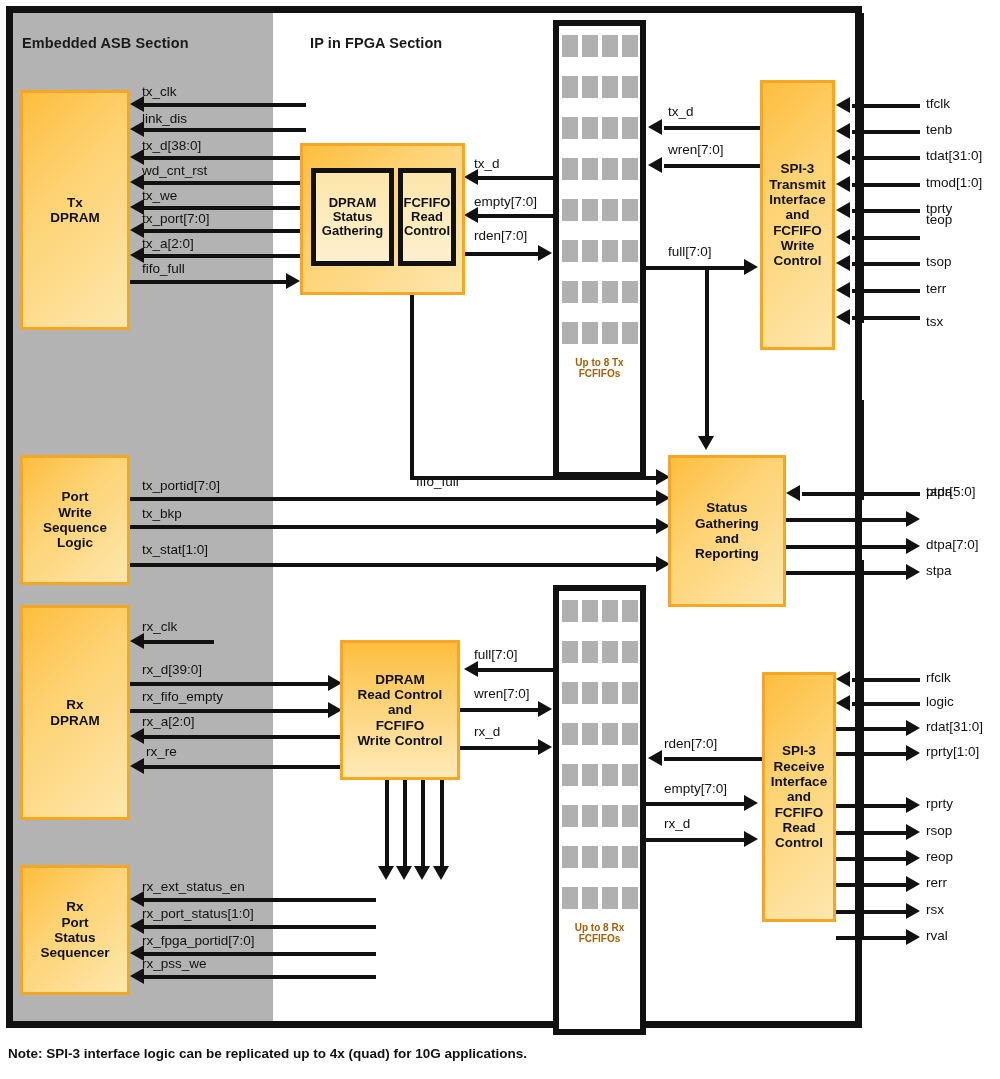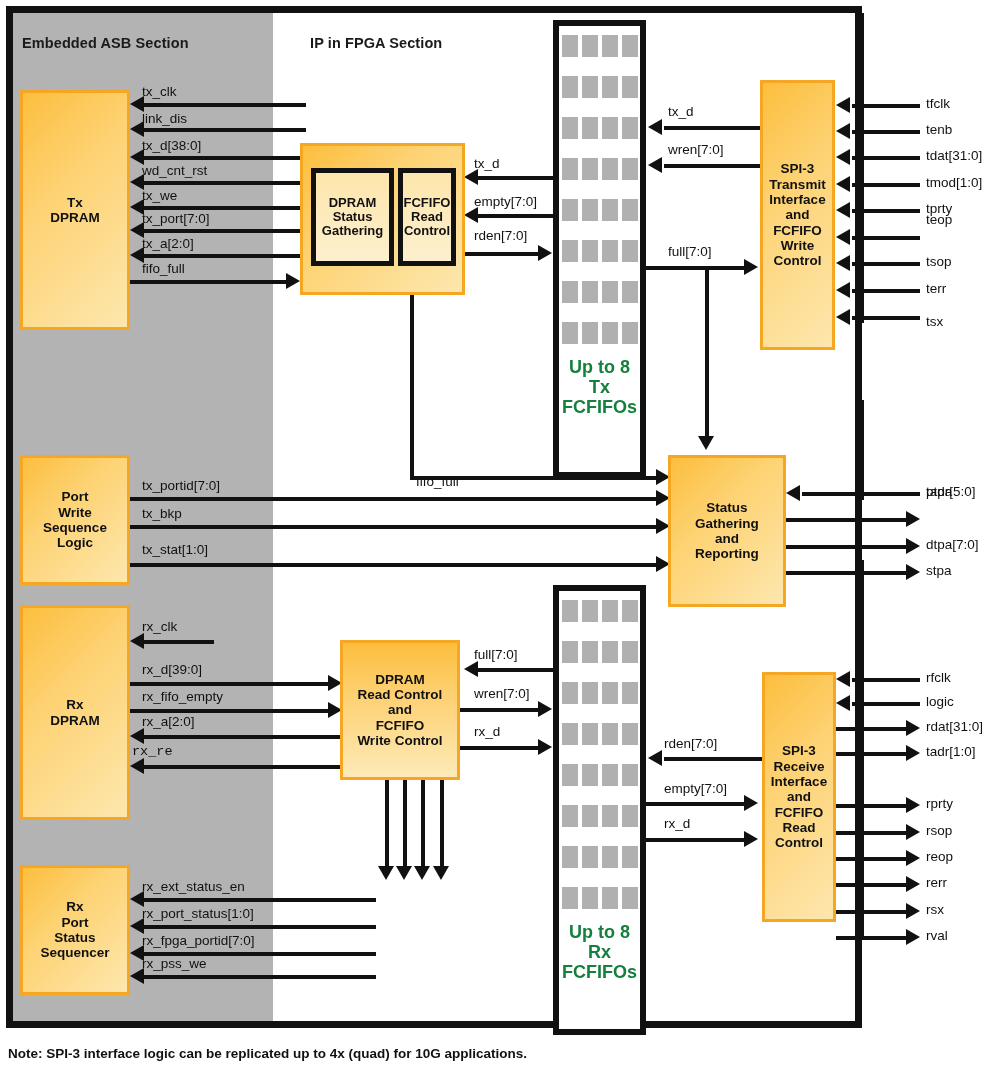--- a/index.html
+++ b/index.html
@@ -93,23 +93,23 @@
   .fifo-row {
     display: flex;
     gap: 4px;
     margin-bottom: 19px;
   }
   .fifo-cell {
     width: 16px; height: 22px;
     background: #b0b0b0;
   }
   .fifo-caption {
-    font-size: 18px;
+    font-size: 10px;
     font-weight: bold;
-    color: #15803d;
+    color: #a16207;
     text-align: center;
     line-height: 1.12;
     white-space: pre-line;
     margin-top: -6px;
   }
 
   
   .h-wire, .v-wire {
     position: absolute;
     background: #111111;
@@ -430,21 +430,21 @@
   <div class="arw arw-r" style="left:328px; top:675px;"></div>
 
   <div class="wlabel" style="left:142px; top:689px;">rx_fifo_empty</div>
   <div class="h-wire" style="left:130px; top:709px; width:202px;"></div>
   <div class="arw arw-r" style="left:328px; top:702px;"></div>
 
   <div class="wlabel" style="left:142px; top:714px;">rx_a[2:0]</div>
   <div class="h-wire" style="left:144px; top:735px; width:196px;"></div>
   <div class="arw arw-l" style="left:130px; top:728px;"></div>
 
-  <div class="wlabel" style="left:132px; top:744px;font-family:Liberation Mono, monospace;">rx_re</div>
+  <div class="wlabel" style="left:146px; top:744px;">rx_re</div>
   <div class="h-wire" style="left:144px; top:765px; width:196px;"></div>
   <div class="arw arw-l" style="left:130px; top:758px;"></div>
 
   <div class="wlabel" style="left:474px; top:647px;">full[7:0]</div>
   <div class="h-wire" style="left:478px; top:668px; width:76px;"></div>
   <div class="arw arw-l" style="left:464px; top:661px;"></div>
 
   <div class="wlabel" style="left:474px; top:686px;">wren[7:0]</div>
   <div class="h-wire" style="left:460px; top:708px; width:80px;"></div>
   <div class="arw arw-r" style="left:538px; top:701px;"></div>
@@ -549,21 +549,21 @@
   <div class="h-wire" style="left:852px; top:702px; width:68px;"></div>
   <div class="arw arw-l" style="left:836px; top:695px;"></div>
   <div class="port-label" style="left:926px; top:694px;">logic</div>
 
   <div class="h-wire" style="left:836px; top:727px; width:74px;"></div>
   <div class="arw arw-r" style="left:906px; top:720px;"></div>
   <div class="port-label" style="left:926px; top:719px;">rdat[31:0]</div>
 
   <div class="h-wire" style="left:836px; top:752px; width:74px;"></div>
   <div class="arw arw-r" style="left:906px; top:745px;"></div>
-  <div class="port-label" style="left:926px; top:744px;">tadr[1:0]</div>
+  <div class="port-label" style="left:926px; top:744px;">rprty[1:0]</div>
 
   <div class="h-wire" style="left:836px; top:804px; width:74px;"></div>
   <div class="arw arw-r" style="left:906px; top:797px;"></div>
   <div class="port-label" style="left:926px; top:796px;">rprty</div>
 
   <div class="h-wire" style="left:836px; top:831px; width:74px;"></div>
   <div class="arw arw-r" style="left:906px; top:824px;"></div>
   <div class="port-label" style="left:926px; top:823px;">rsop</div>
 
   <div class="h-wire" style="left:836px; top:857px; width:74px;"></div>

